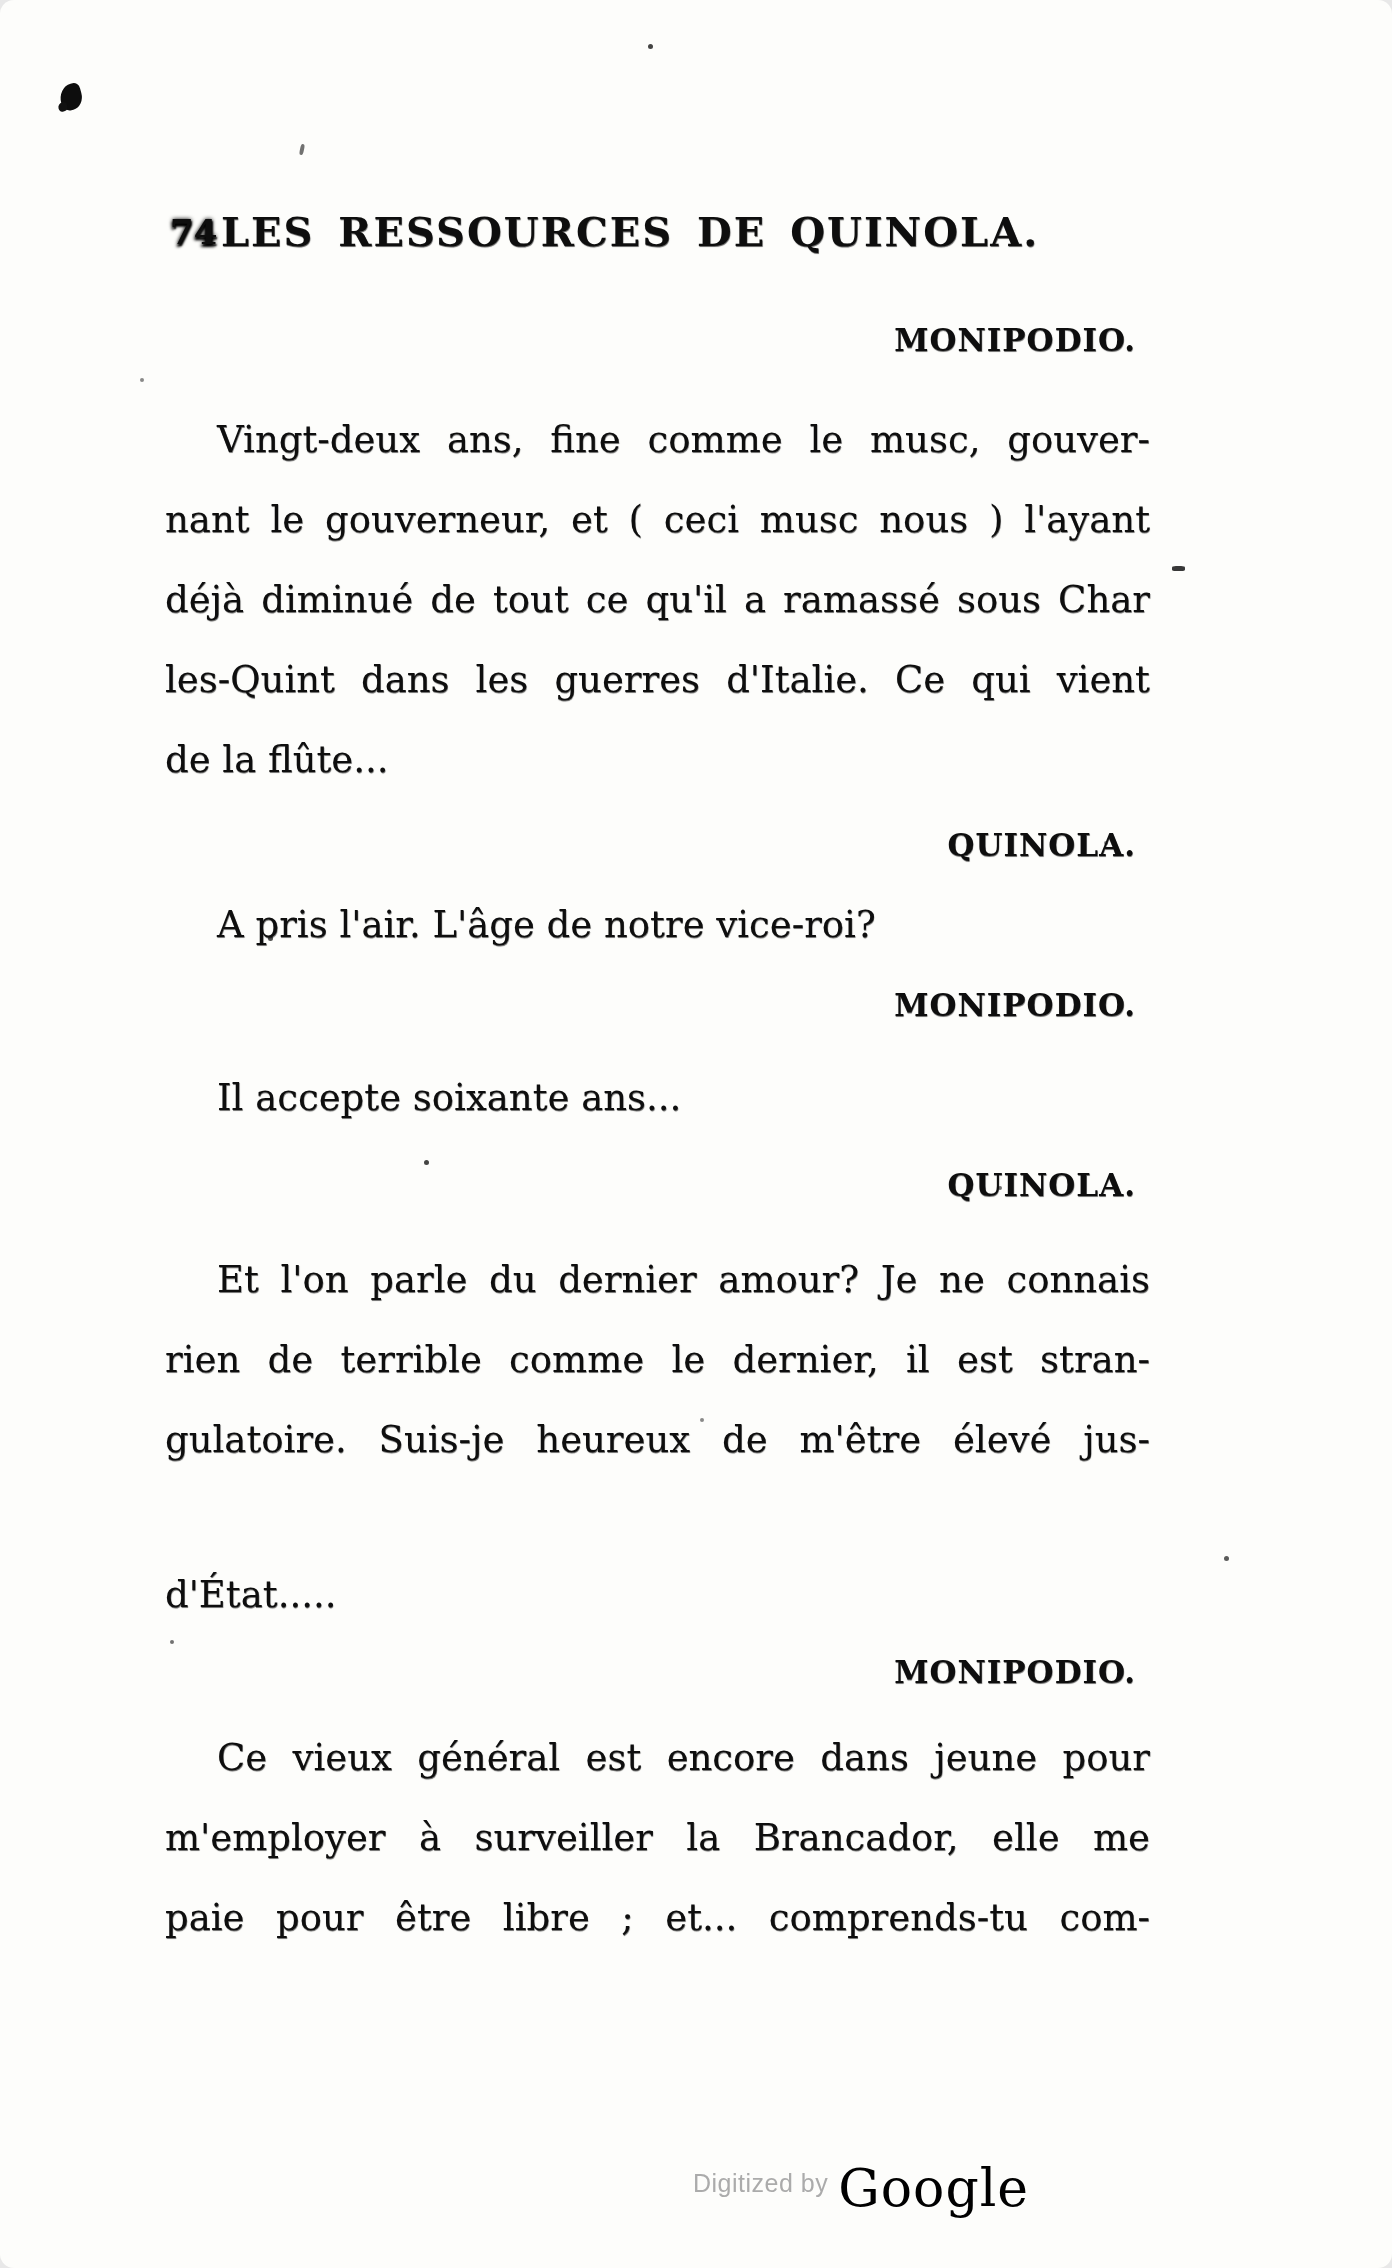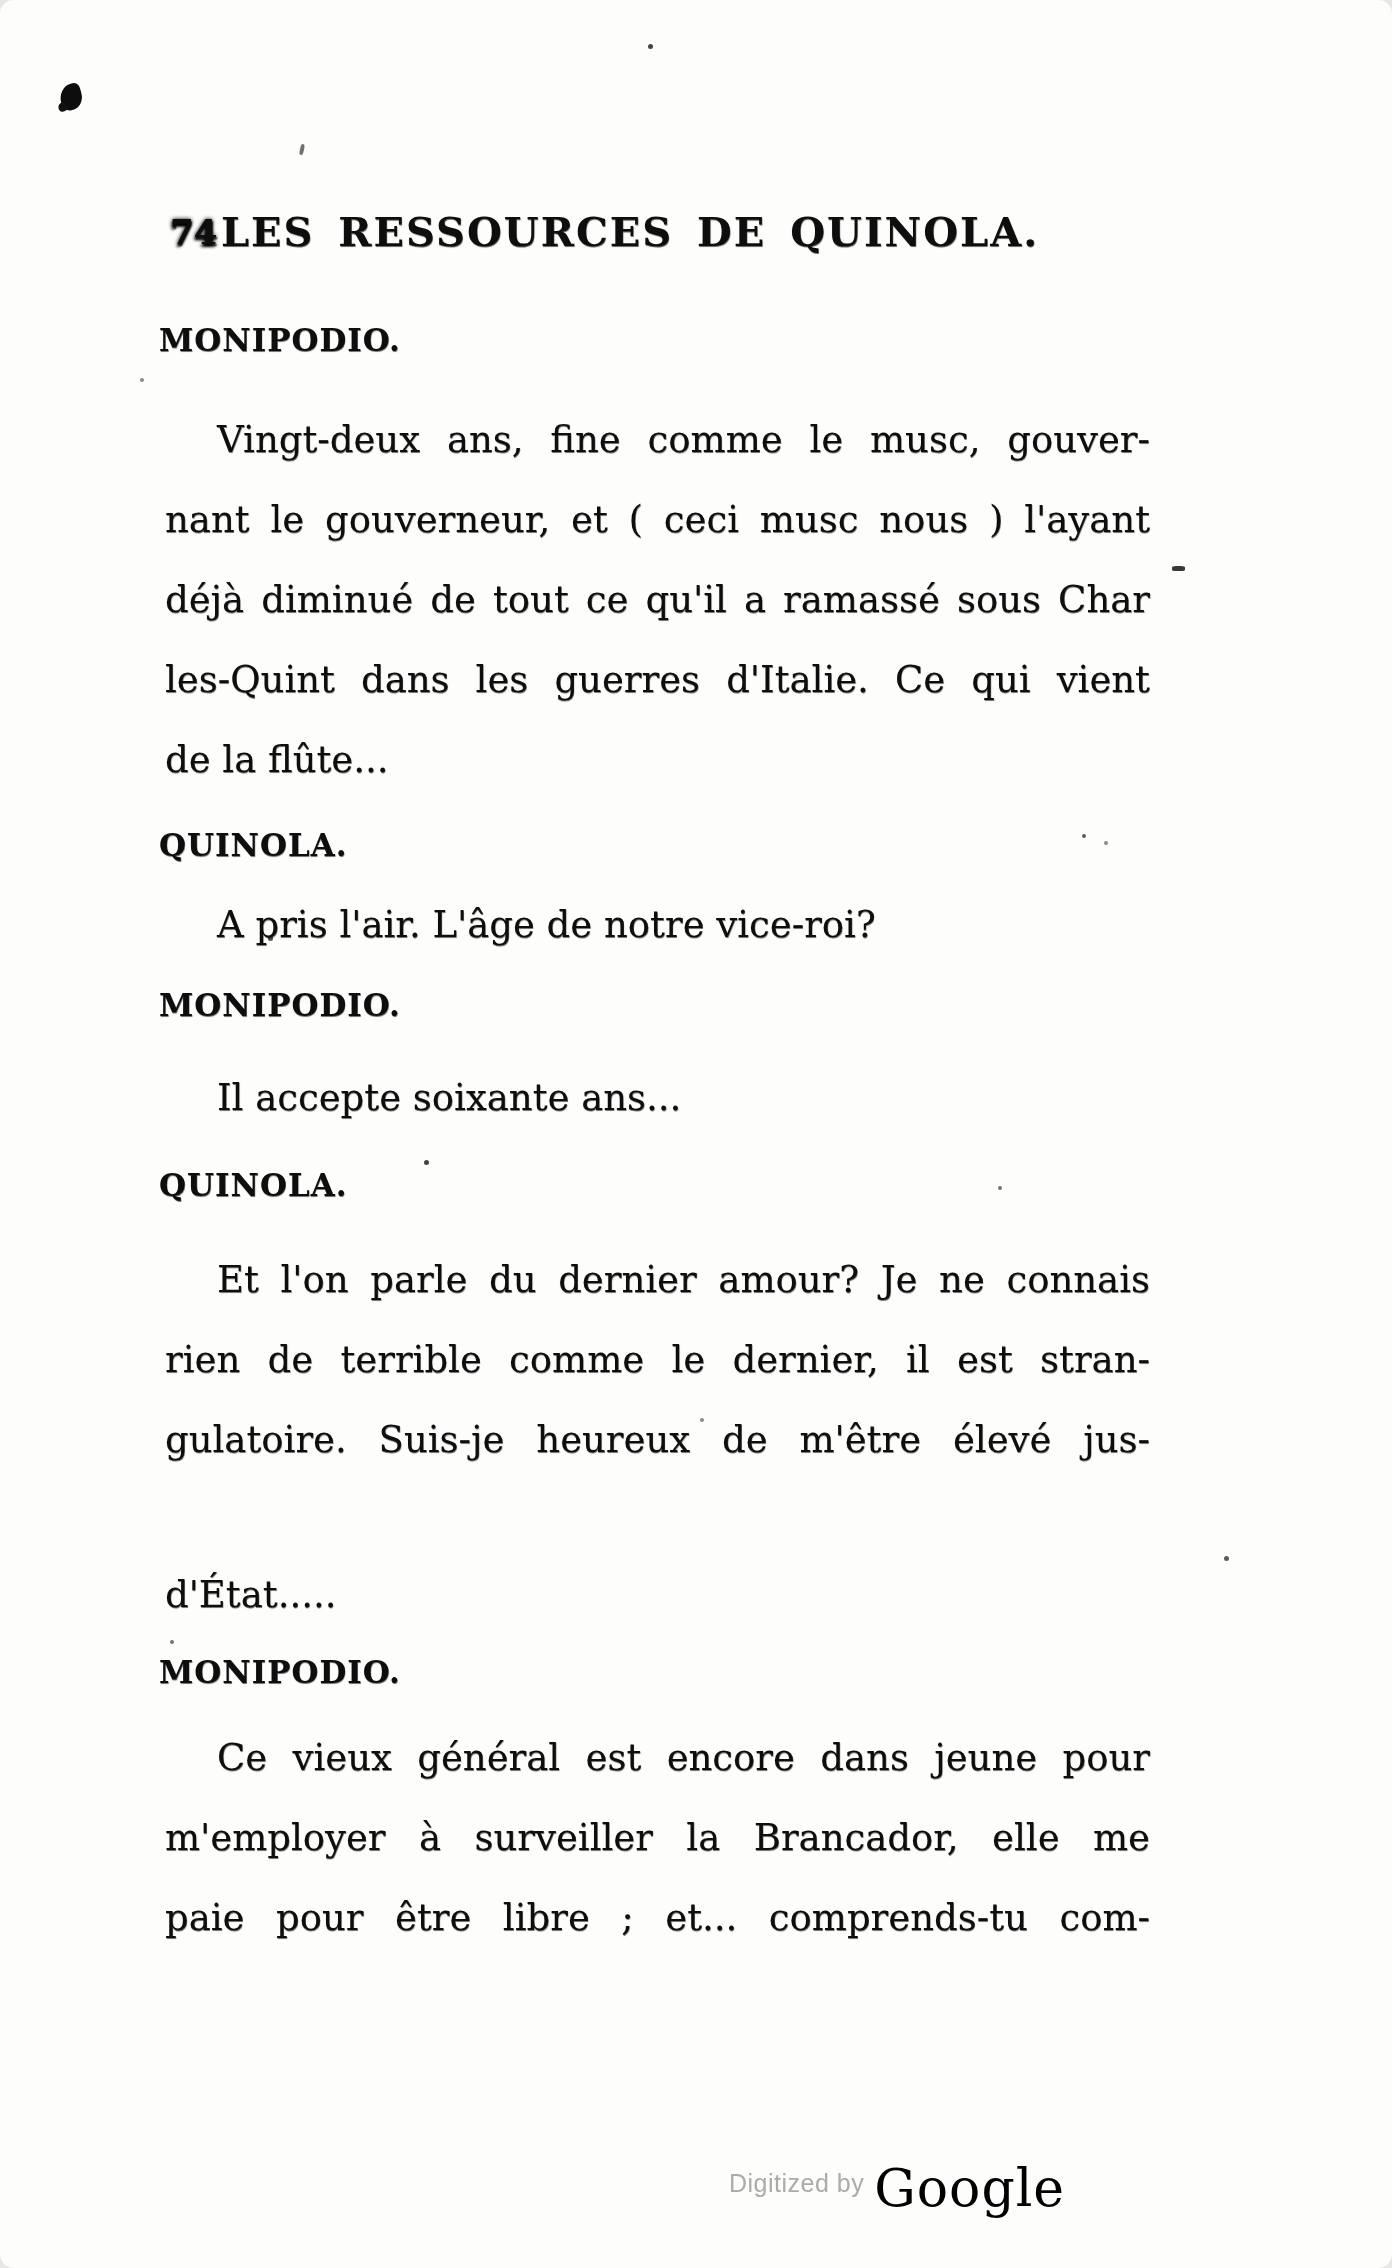--- a/index.html
+++ b/index.html
@@ -12,22 +12,22 @@
   }
   
   .line {
     position:absolute; left:165px; width:985px; height:80px;
     line-height:80px; font-size:37px; white-space:nowrap;
     text-shadow:0.4px 0.5px 0.7px rgba(0,0,0,0.55);
   }
   .just { text-align:justify; text-align-last:justify; white-space:normal; }
   .first { text-indent:52px; }
   .speaker {
-    position:absolute; left:159px; width:985px; height:60px;
-    line-height:60px; text-align:left; font-weight:bold;
+    position:absolute; left:151px; width:985px; height:60px;
+    line-height:60px; text-align:right; font-weight:bold;
     font-size:31px; letter-spacing:1px;
     text-shadow:0.4px 0.5px 0.7px rgba(0,0,0,0.55);
   }
   .running-title {
     position:absolute; top:196px; left:140px; width:980px; height:72px;
     line-height:72px; text-align:center; font-weight:bold;
     font-size:40px; letter-spacing:2px; word-spacing:8px;
     text-shadow:0.5px 0.6px 0.8px rgba(0,0,0,0.6);
   }
   .page-num {
@@ -36,21 +36,21 @@
     text-shadow:0.5px 0.6px 1.2px rgba(0,0,0,0.8);
   }
   .page-num .smudge { text-shadow:0 0 4px #000, 1px 2px 2px #000, -1px 3px 3px rgba(0,0,0,.8); }
   
   .wm {
     position:absolute; top:2158px; left:693px; width:320px; height:80px;
     color:#a9a9a9; white-space:nowrap;
   }
   .wm-prefix {
     font-family:"Liberation Sans","DejaVu Sans",sans-serif;
-    font-size:25px; vertical-align:14px; letter-spacing:0.5px; color:#ababab;margin-left:36px;
+    font-size:25px; vertical-align:14px; letter-spacing:0.5px; color:#ababab;
   }
   .wm-logo {
     font-family:"DejaVu Serif",serif; font-size:52px; color:#000000;
     letter-spacing:1px; margin-left:10px;text-align:right;
   }
   
   .blot {
     position:absolute; left:60px; top:84px; width:22px; height:26px;
     background:#0d0d0d; border-radius:70% 30% 60% 40%;
     transform:rotate(-15deg);

